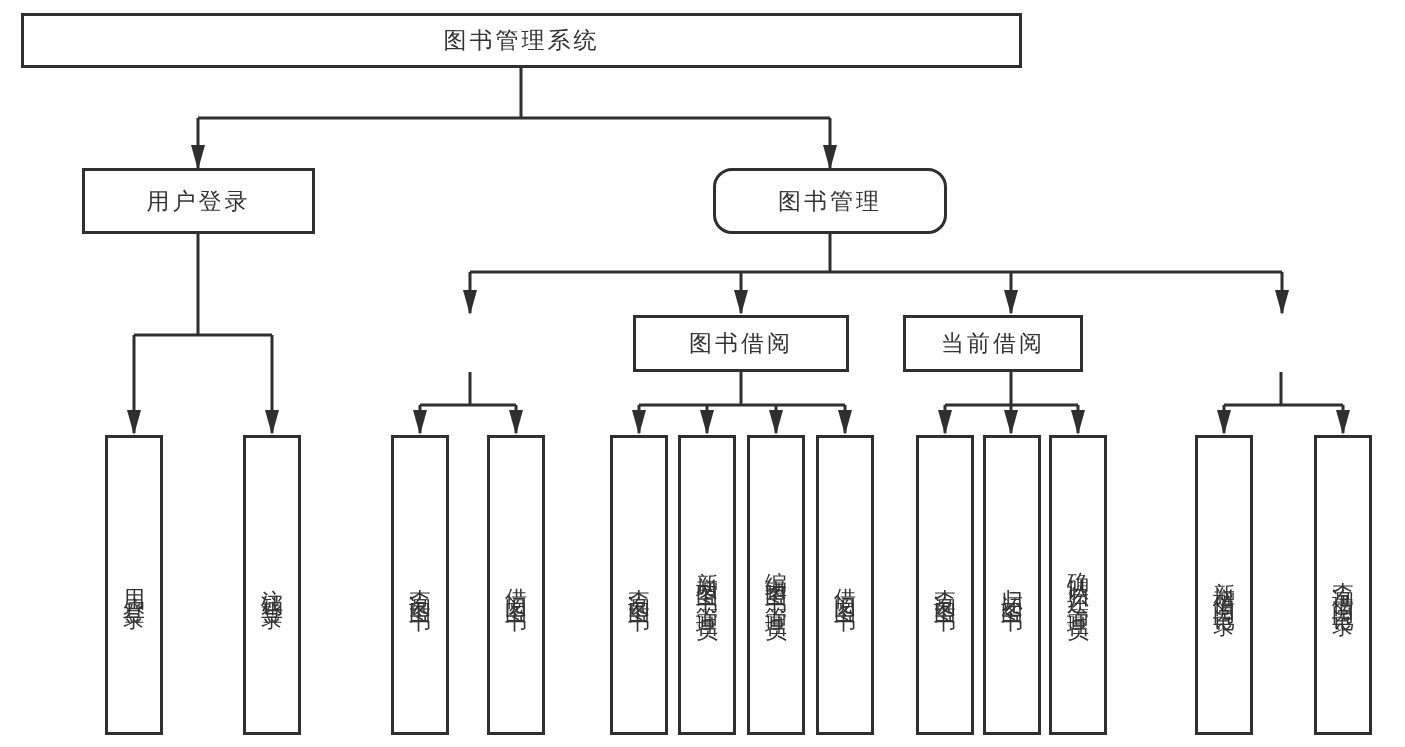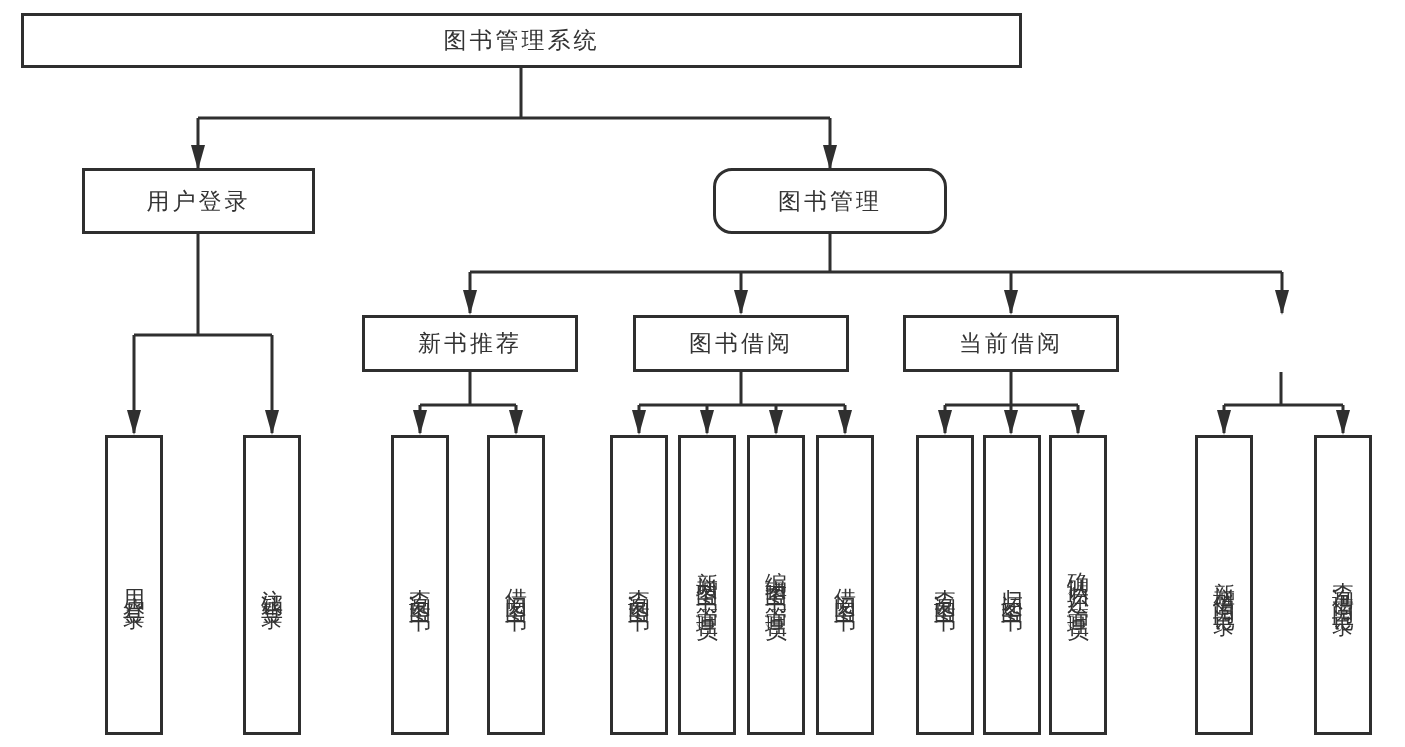--- a/index.html
+++ b/index.html
@@ -106,27 +106,24 @@
     <span>图书管理系统</span>
   </div>
 
   <div class="box h" style="left:82px; top:168px; width:233px; height:66px;">
     <span>用户登录</span>
   </div>
   <div class="box h" style="left:713px; top:168px; width:234px; height:66px;border-radius:19px;">
     <span>图书管理</span>
   </div>
 
-  <div class="box h" style="left:362px; top:315px; width:216px; height:57px;">
-    <span>新书推荐</span>
-  </div>
   <div class="box h" style="left:633px; top:315px; width:216px; height:57px;">
     <span>图书借阅</span>
   </div>
-  <div class="box h" style="left:903px; top:315px; width:216px; height:57px;">
+  <div class="box h" style="left:903px; top:315px; width:180px; height:57px;">
     <span>当前借阅</span>
   </div>
 
   <div class="box v" style="left:105px; top:435px; width:58px; height:300px;">
     <span>用户登录</span>
   </div>
   <div class="box v" style="left:243px; top:435px; width:58px; height:300px;">
     <span>注销登录</span>
   </div>
 

